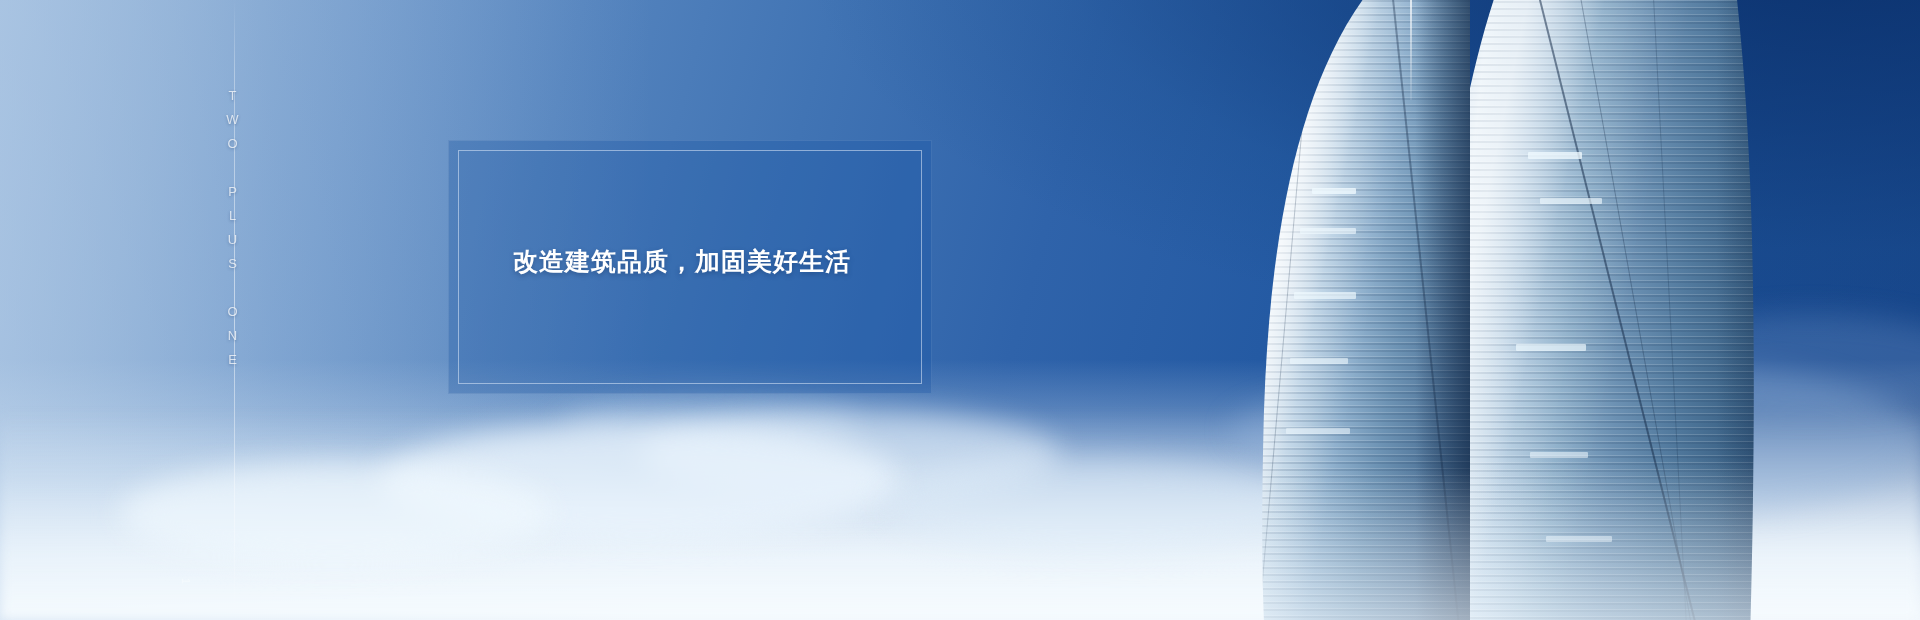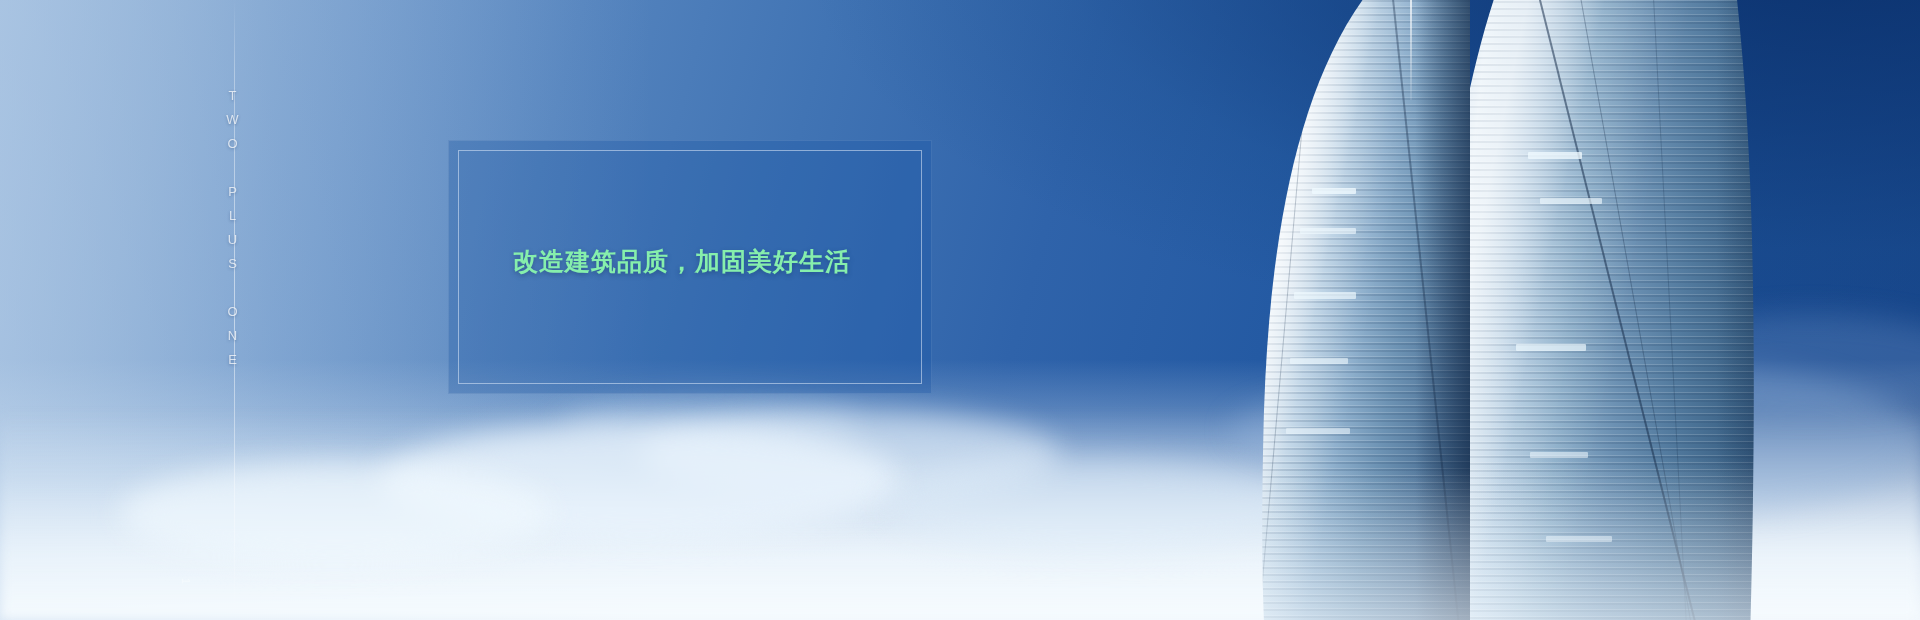--- a/index.html
+++ b/index.html
@@ -198,21 +198,21 @@
     color:rgba(255,255,255,0.96);
     font-size:19px;
     font-weight:400;
     letter-spacing:10px;
     margin:0 0 24px 0;
     padding-left:10px;
     white-space:nowrap;
     text-shadow:0 1px 4px rgba(12,38,78,0.35);
   }
   .tagline{
-    color:#86efac;
+    color:#ffffff;
     font-size:25px;
     font-weight:700;
     letter-spacing:1px;
     margin:0 16px 12px 0;
     white-space:nowrap;
     text-shadow:0 2px 5px rgba(12,38,78,0.38);
     text-align:right;
   }
   .english{
     color:rgba(255,255,255,0.95);

